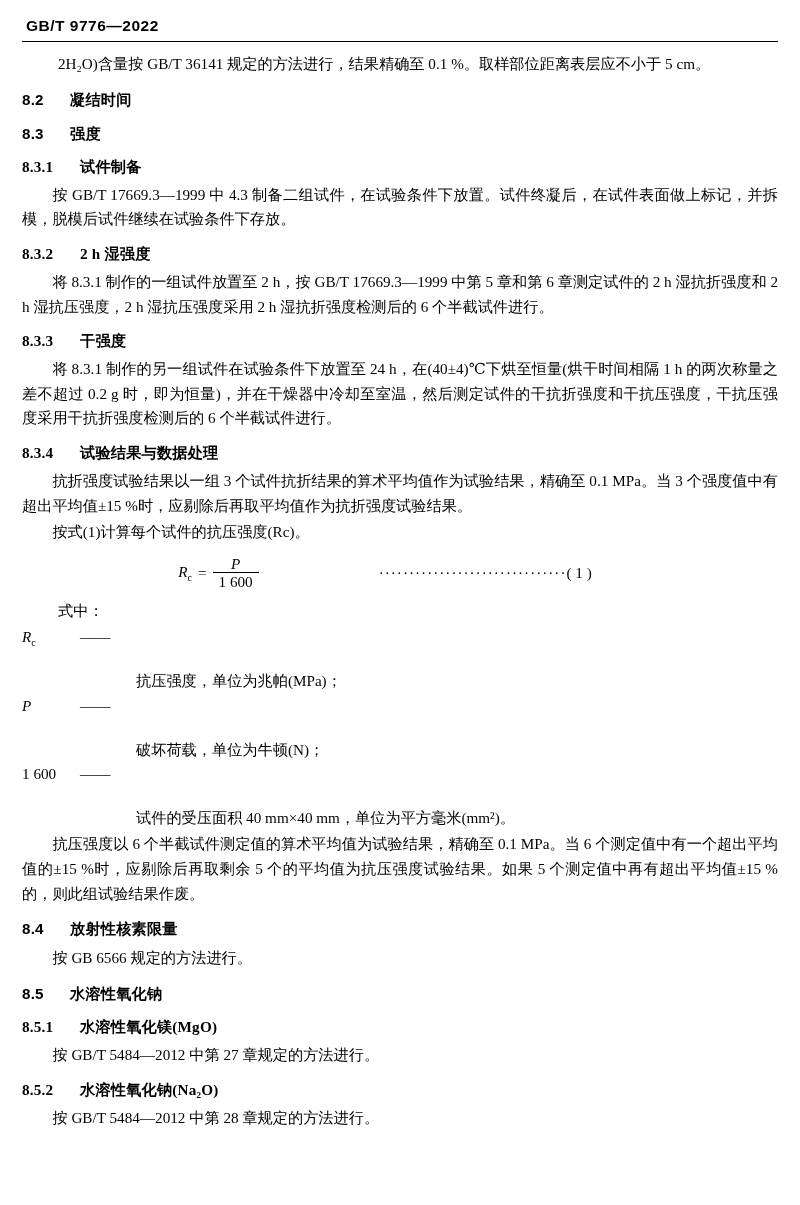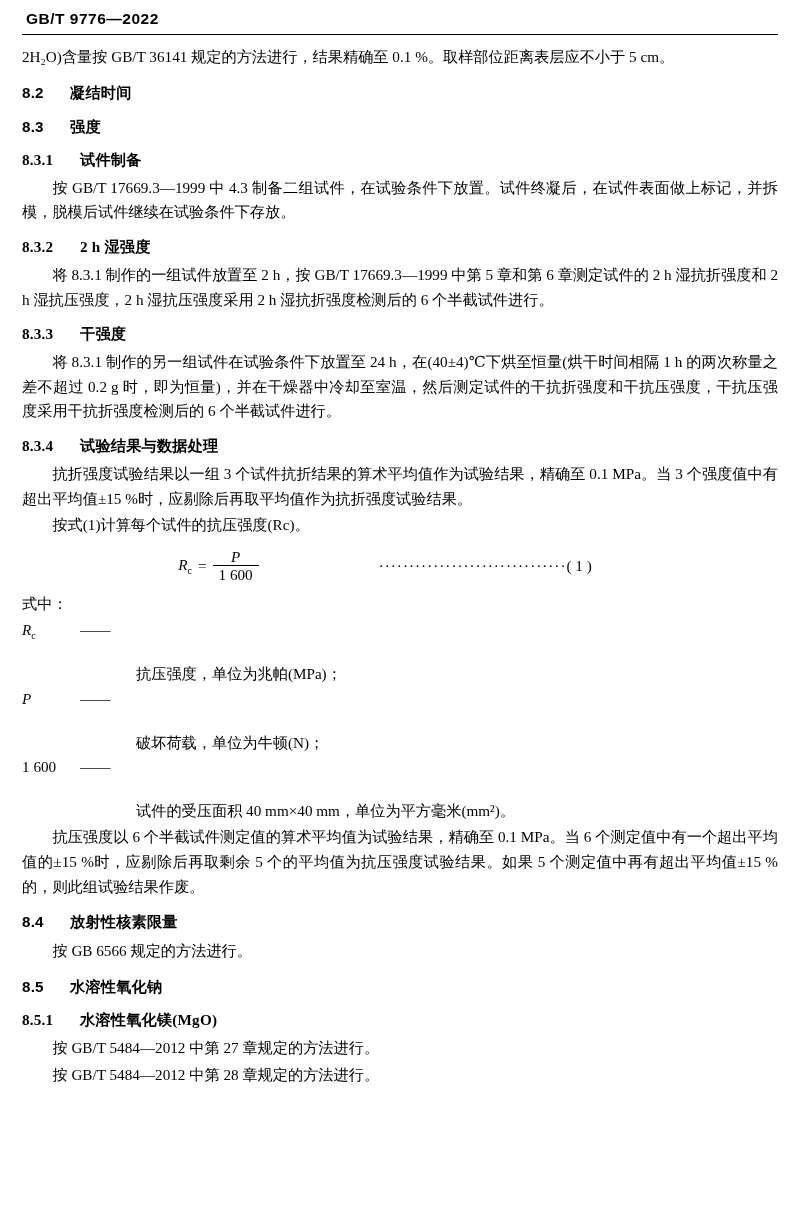--- a/index.html
+++ b/index.html
@@ -12,21 +12,21 @@
     height: 1205px;
     font-family: "Liberation Serif", "DejaVu Serif", serif;
     color: #000000;
     position: relative;
     overflow: hidden;
   }
   .page {
     width: 800px;
     height: 1205px;
     box-sizing: border-box;
-    padding: 0 22px;
+    padding: 7px 22px;
     position: relative;
   }
   .header {
     font-family: "Liberation Sans", sans-serif;
     font-weight: bold;
     font-size: 15.5px;
     letter-spacing: 0.5px;
     padding-top: 10px;
     padding-left: 4px;
   }
@@ -46,20 +46,21 @@
     text-align: justify;
     text-justify: inter-ideograph;
   }
   p.para {
     text-indent: 2em;
     margin-bottom: 2px;
   }
   p.flush {
     text-indent: 0;
     margin-bottom: 2px;
+    margin-left: 36px;
   }
   h2.clause {
     margin: 13px 0 6px 0;
     font-family: "Liberation Sans", sans-serif;
     font-size: 15.2px;
     font-weight: bold;
     letter-spacing: 0.2px;
   }
   h3.clause {
     margin: 12px 0 5px 0;
@@ -233,16 +234,19 @@
 
     <h2 class="clause">
       <span class="clause-num">8.5</span><span>水溶性氧化钠</span>
     </h2>
 
     <h3 class="clause">
       <span class="clause-num wide">8.5.1</span><span>水溶性氧化镁(MgO)</span>
     </h3>
     <p class="para">按 GB/T 5484—2012 中第 27 章规定的方法进行。</p>
 
+    <h3 class="clause">
+      <span class="clause-num wide">8.5.2</span><span>水溶性氧化钠(Na₂O)</span>
+    </h3>
     <p class="para">按 GB/T 5484—2012 中第 28 章规定的方法进行。</p>
 
   </div>
 </div>
 
 </body></html>

